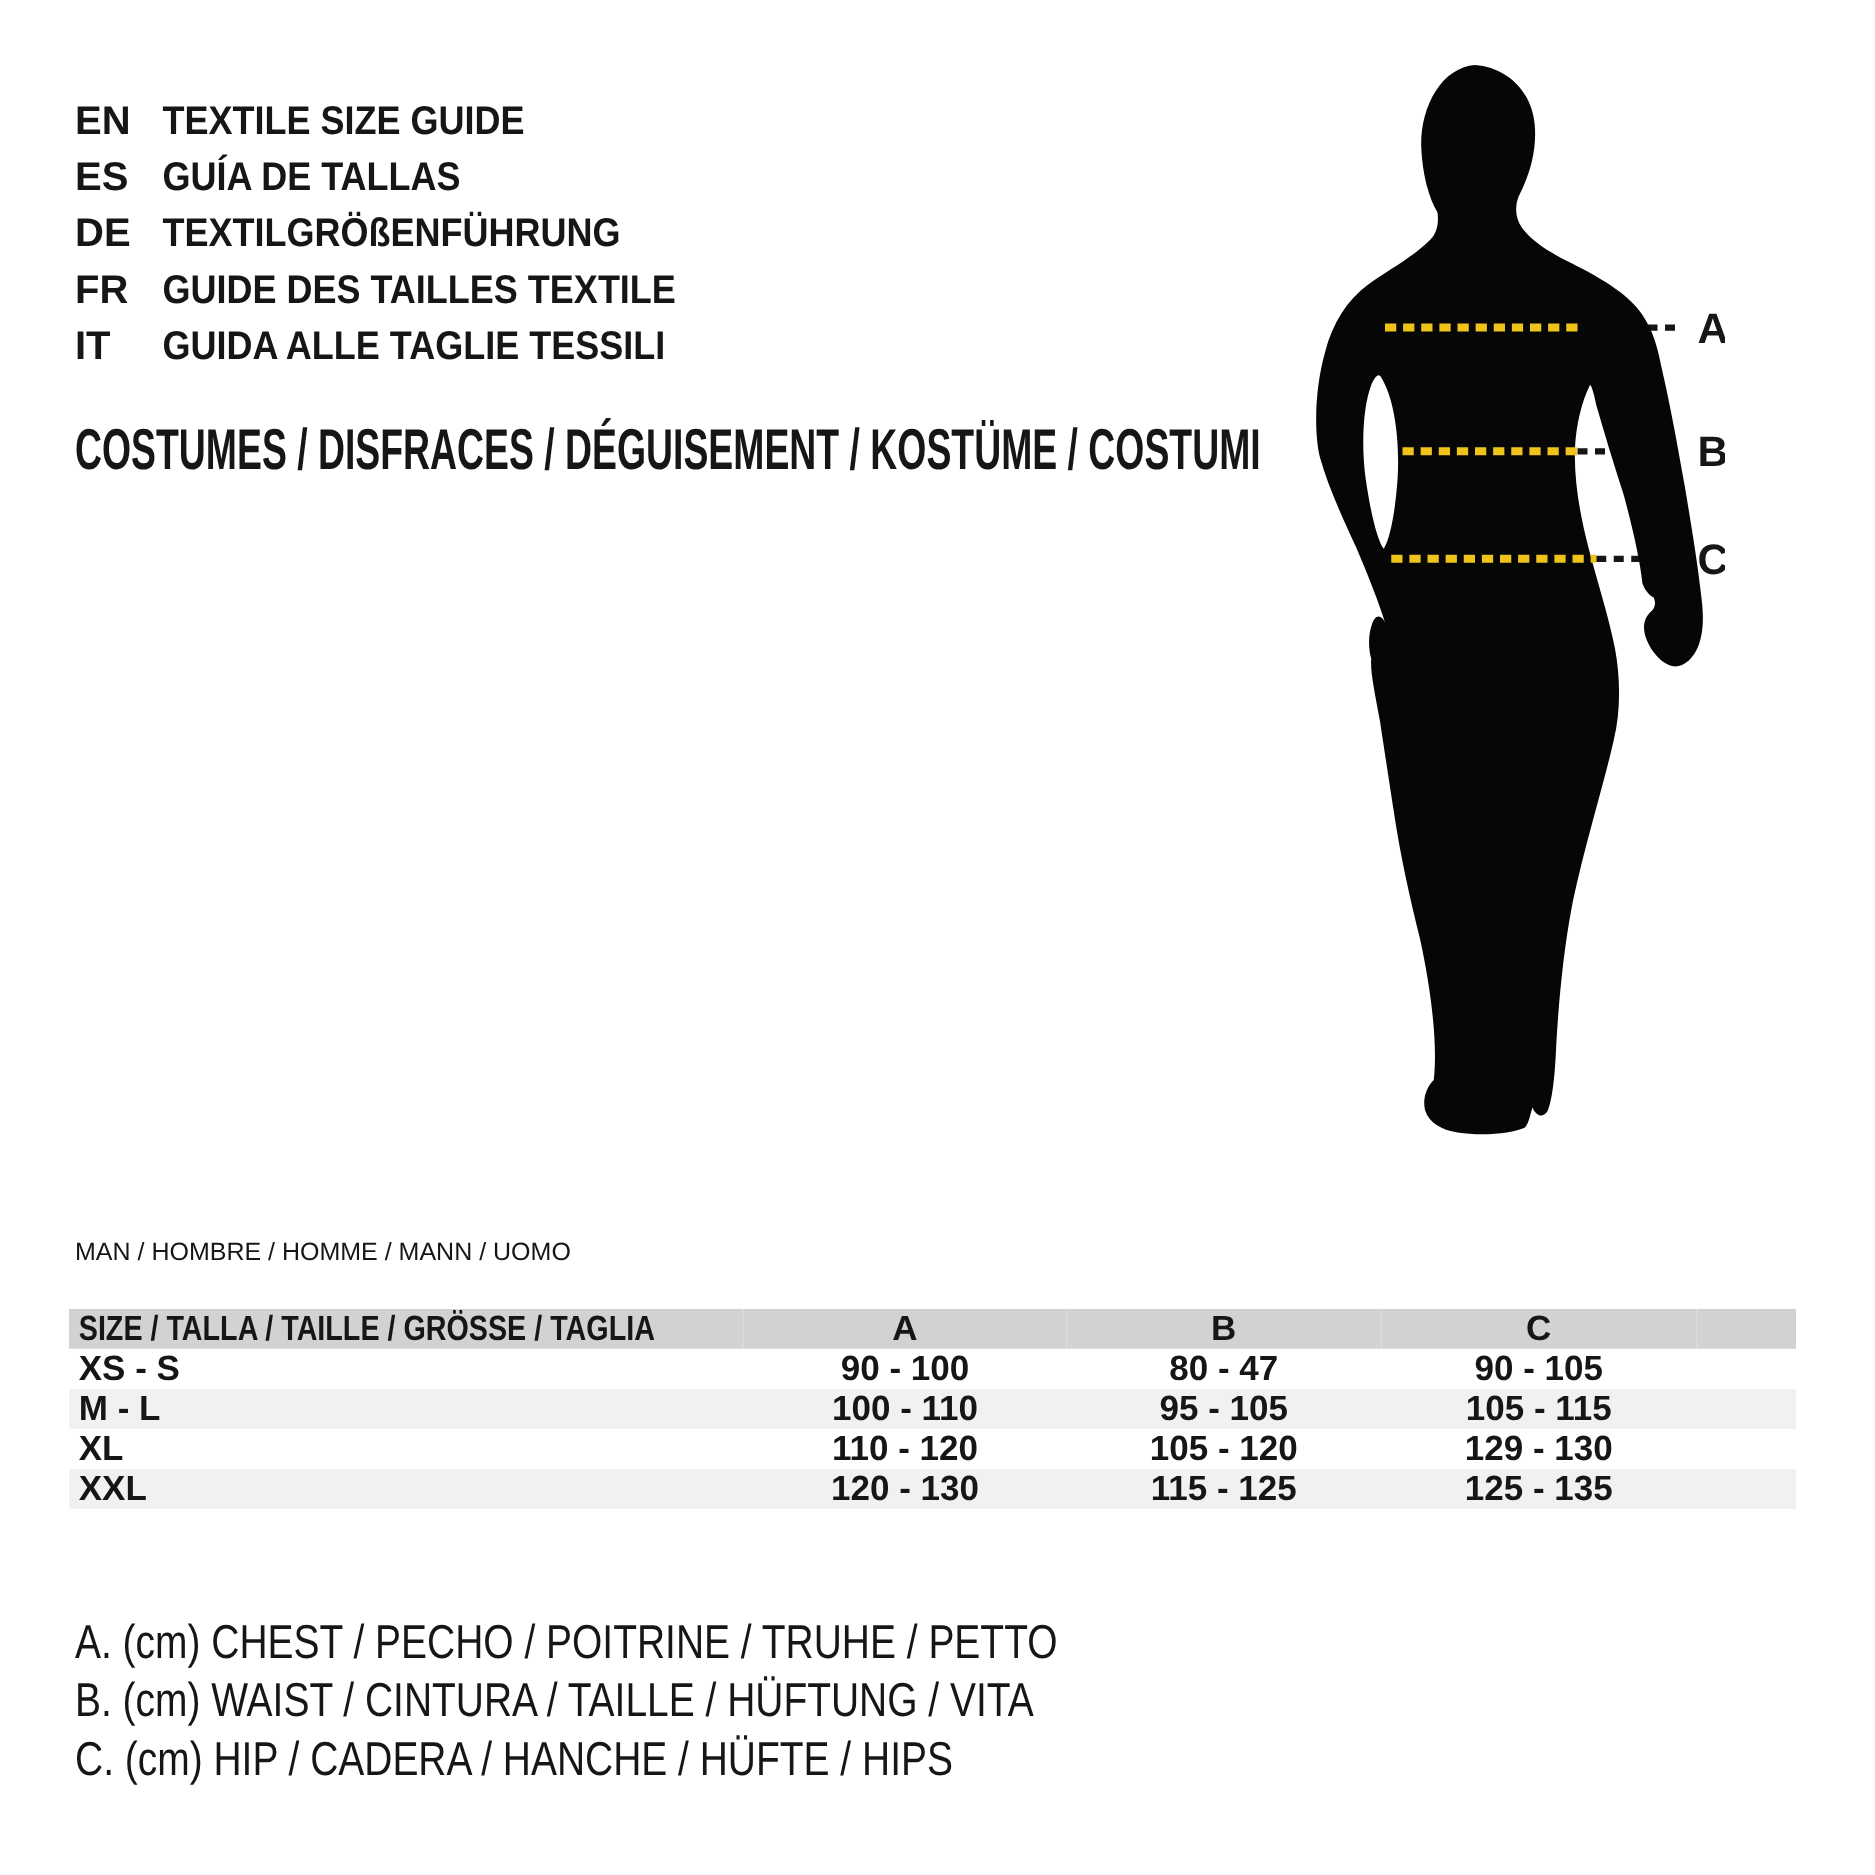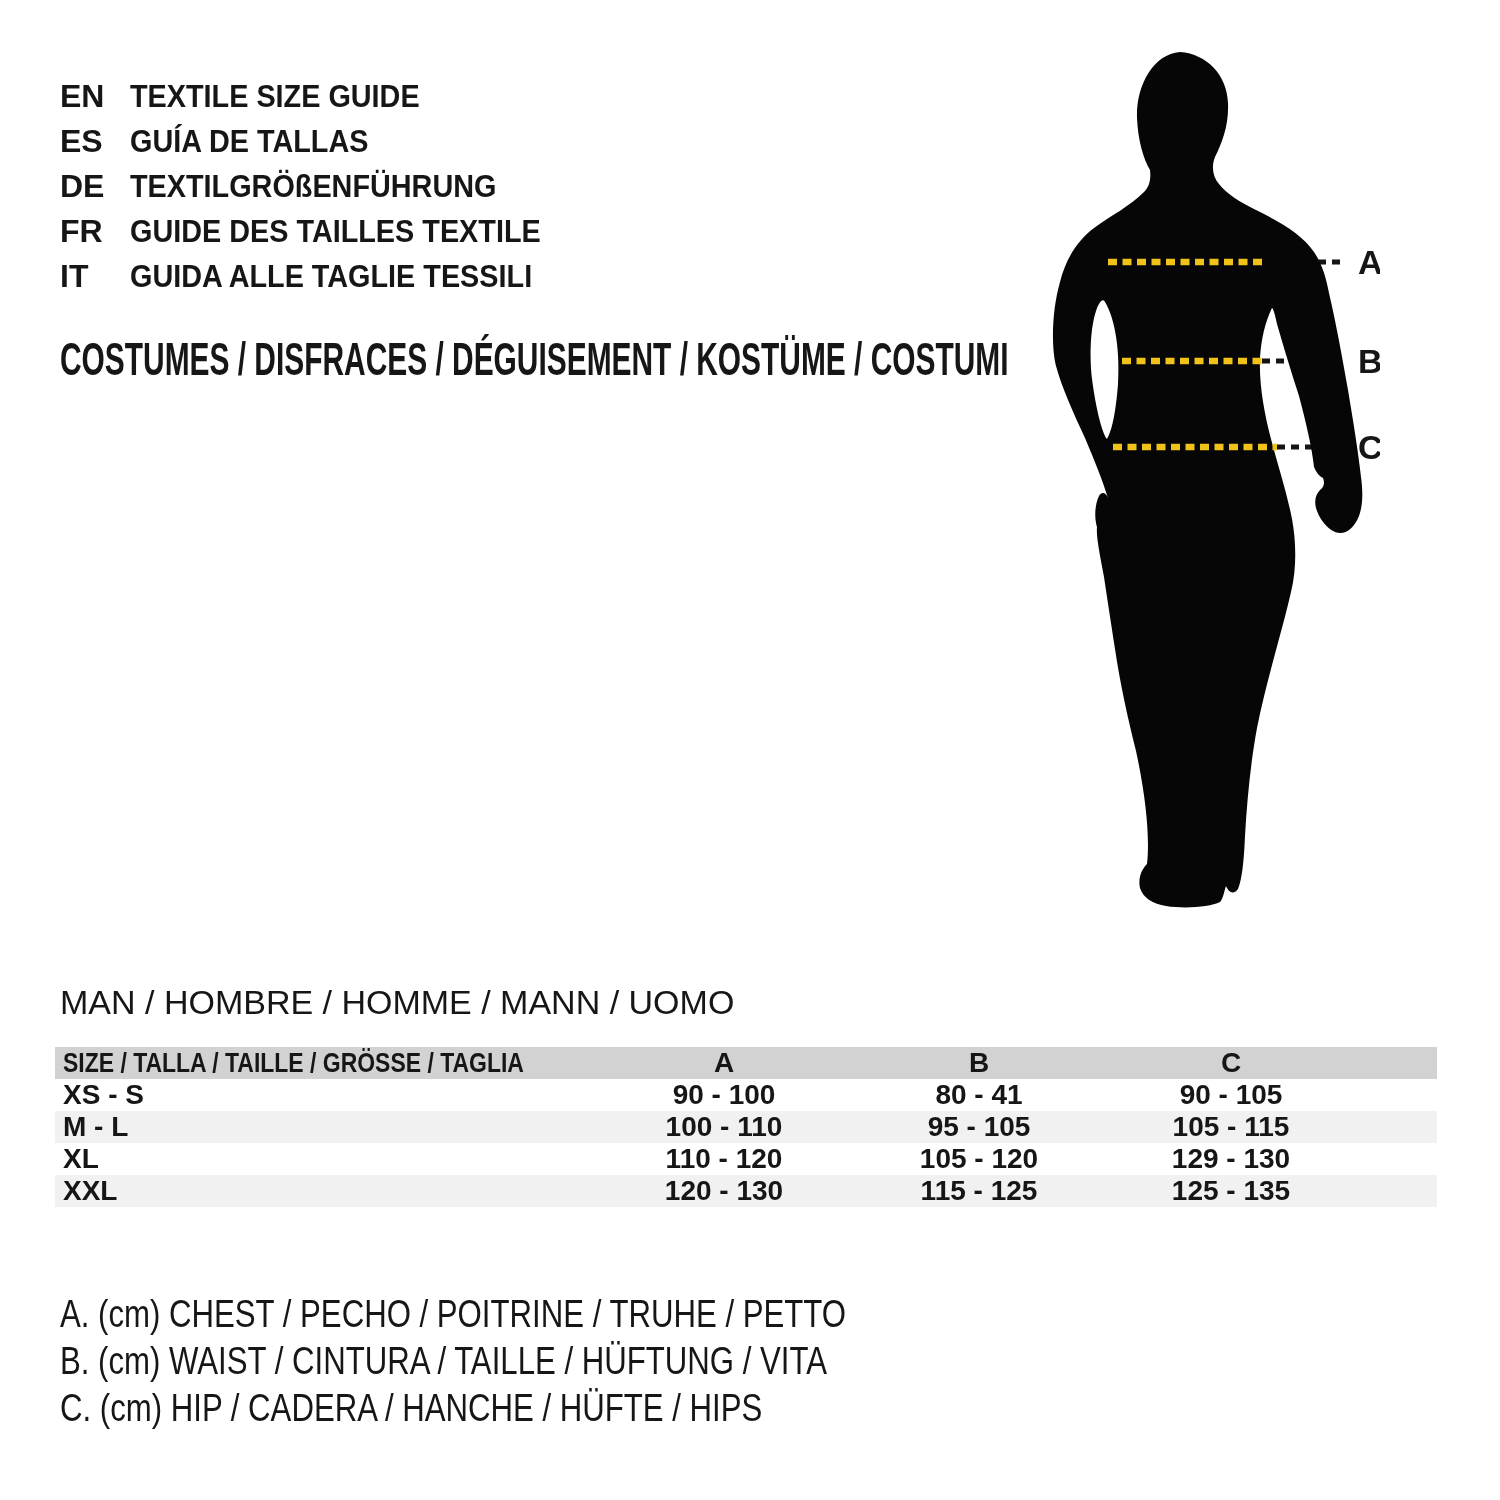--- a/index.html
+++ b/index.html
@@ -16,21 +16,21 @@
   .lang-block{position:absolute;left:60px;top:74px;font-size:32px;line-height:45px;}
   .lang-row{display:flex;font-weight:bold;}
   .lang-code{width:70px;flex:0 0 70px;}
 
   .category-title{position:absolute;left:60px;top:334px;font-size:46px;font-weight:700;line-height:50px;white-space:nowrap;}
 
   .figure-wrap{position:absolute;left:1020px;top:40px;width:360px;height:880px;}
   .figure-wrap svg{display:block;width:360px;height:880px;}
   .marker-label{font-family:"Liberation Sans","DejaVu Sans",sans-serif;font-size:34px;font-weight:700;fill:#161616;}
 
-  .section-title{position:absolute;left:60px;top:985px;font-size:34px;line-height:34px;white-space:nowrap;}
+  .section-title{position:absolute;left:60px;top:985px;font-size:20px;line-height:34px;white-space:nowrap;}
 
   table.size-table{
     position:absolute;left:55px;top:1047px;width:1382px;
     border-collapse:collapse;table-layout:fixed;
     font-size:28px;color:#161616;
   }
   table.size-table th,table.size-table td{padding:0;font-weight:700;vertical-align:middle;overflow:hidden;}
   table.size-table thead tr{height:29px;background:#d2d2d2;}
   table.size-table tbody tr{height:30px;}
   table.size-table tbody tr.alt{background:#f1f1f1;}
@@ -128,21 +128,21 @@
       <th class="c-num">A</th>
       <th class="c-num">B</th>
       <th class="c-num">C</th>
       <th></th>
     </tr>
   </thead>
   <tbody>
     <tr>
       <td class="c-size">XS - S</td>
       <td class="c-num">90 - 100</td>
-      <td class="c-num">80 - 41</td>
+      <td class="c-num">80 - 47</td>
       <td class="c-num">90 - 105</td>
       <td></td>
     </tr>
     <tr class="alt">
       <td class="c-size">M - L</td>
       <td class="c-num">100 - 110</td>
       <td class="c-num">95 - 105</td>
       <td class="c-num">105 - 115</td>
       <td></td>
     </tr>

